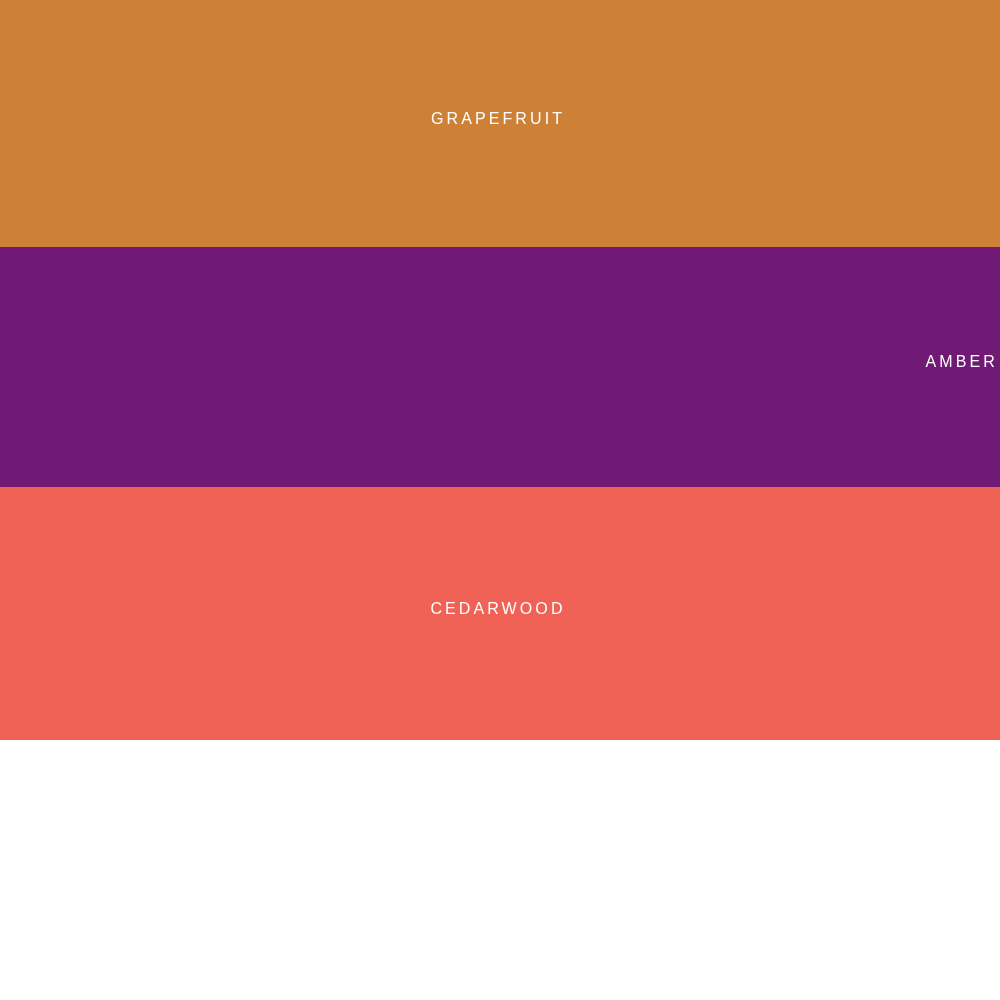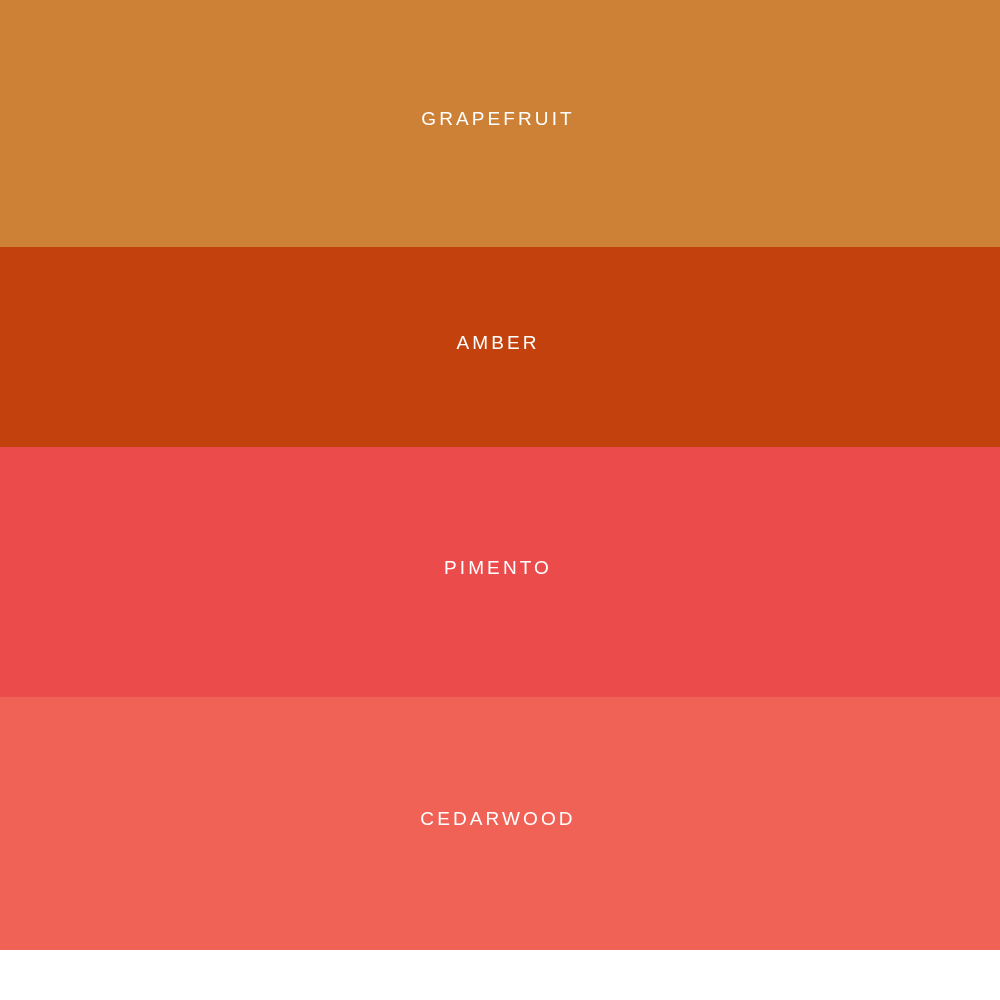--- a/index.html
+++ b/index.html
@@ -29,21 +29,21 @@
   }
 
   
   .swatch-0 { height: 247px; }
   .swatch-1 { height: 250px; }
   .swatch-2 { height: 250px; }
   .swatch-3 { height: 253px; justify-content: center; }
 
   .swatch-label {
     font-family: "Liberation Sans", "DejaVu Sans", sans-serif;
-    font-size: 19px;
+    font-size: 16px;
     font-weight: 300;
     letter-spacing: 3.1px;
     color: #ffffff;
     text-transform: uppercase;
     white-space: nowrap;
     line-height: 1;
     
     position: relative;
     top: -5px;
     left: -2px;
@@ -52,25 +52,22 @@
 </style>
 </head>
 <body>
 
 <div id="palette">
 
   <div class="swatch swatch-0" style="background-color: rgb(205, 129, 54); height: 247px;">
     <span class="swatch-label" style="color: rgb(255, 255, 255);">GRAPEFRUIT</span>
   </div>
 
-  <div class="swatch swatch-1" style="background-color: #c2410c; height: 200px;">
+  <div class="swatch swatch-1" style="background-color: #701a75; height: 240px; justify-content: flex-end;">
     <span class="swatch-label" style="color: rgb(255, 255, 255);">AMBER</span>
   </div>
 
-  <div class="swatch swatch-2" style="background-color: rgb(236, 75, 75); height: 250px;">
-    <span class="swatch-label" style="color: rgb(255, 255, 255);">PIMENTO</span>
-  </div>
 
   <div class="swatch swatch-3" style="background-color: rgb(240, 98, 85); height: 253px;">
     <span class="swatch-label" style="color: rgb(255, 255, 255);">CEDARWOOD</span>
   </div>
 
 </div>
 
 </body></html>

